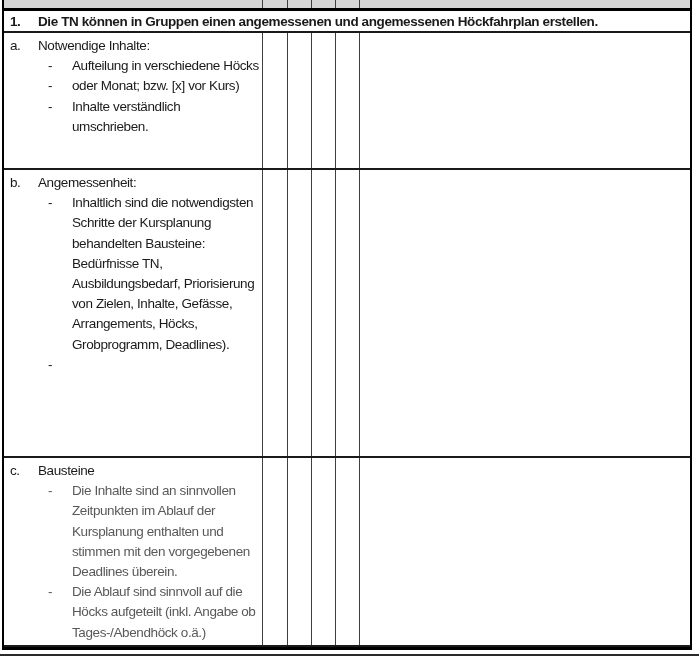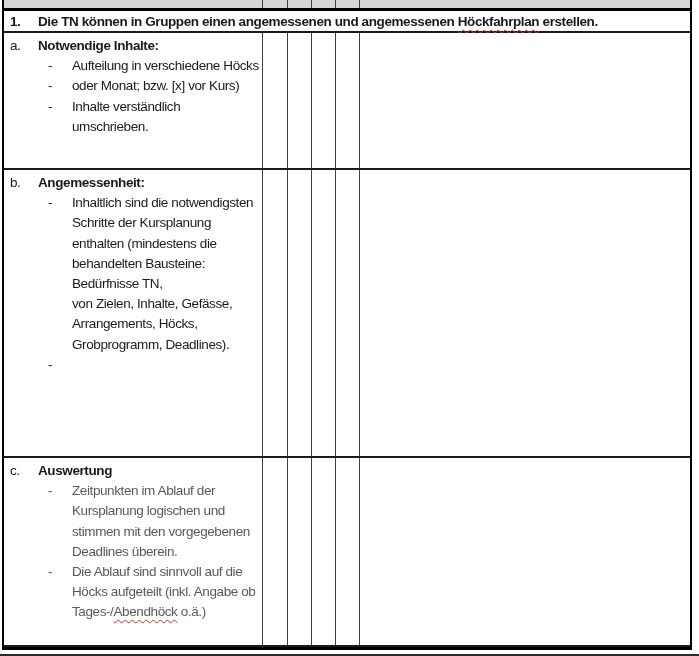--- a/index.html
+++ b/index.html
@@ -17,30 +17,30 @@
   
   .objrow{height:20px;display:flex;align-items:center;border-bottom:2px solid #1a1a1a;
           font-weight:bold;white-space:pre;}
   .objnum{width:34px;padding-left:6px;box-sizing:border-box;flex:none;}
   
   .crow{display:flex;border-bottom:2px solid #1a1a1a;box-sizing:border-box;}
   .crow:last-of-type{border-bottom:none;}
   .cell-main{width:258px;flex:none;display:flex;padding-top:3px;box-sizing:border-box;}
   .clabel{width:34px;padding-left:6px;box-sizing:border-box;flex:none;line-height:20.2px;}
   .ccontent{flex:1;min-width:0;}
-  .ctitle{font-weight:bold;line-height:20.2px;white-space:pre;}
+  .ctitle{font-weight:normal;line-height:20.2px;white-space:pre;}
   .bullet{display:flex;padding-left:10px;}
   .dash{width:24px;flex:none;line-height:20.2px;}
   .btext{flex:1;min-width:0;}
   .bl{line-height:20.2px;white-space:pre;}
   .muted .bl,.muted .dash{color:#595959;}
   .cell-score{width:25px;flex:none;border-left:1px solid #3f3f3f;box-sizing:border-box;}
   .cell-score.w24{width:24px;}
   .cell-comment{flex:1;border-left:1px solid #3f3f3f;}
-  .sic{text-decoration:underline;text-decoration-style:wavy;text-decoration-color:#d03020;
+  .sic{text-decoration-style:wavy;text-decoration-color:#d03020;
        text-decoration-thickness:1px;text-underline-offset:3px;}
   .caret{display:inline-block;width:1.5px;height:15px;background:#000;vertical-align:-2px;margin-left:1px;}
   .thick-bottom{height:3px;background:#000;}
   
   .next-fragment{position:absolute;left:0;width:699px;top:654px;height:2px;background:#2a2a2a;}
 </style>
 </head>
 <body>
 
 <div id="page">
@@ -96,23 +96,23 @@
     <div class="crow" style="height:288px">
       <div class="cell-main">
         <span class="clabel">b.</span>
         <div class="ccontent">
           <div class="ctitle">Angemessenheit:</div>
           <div class="bullet">
             <span class="dash">-</span>
             <div class="btext">
               <div class="bl">Inhaltlich sind die notwendigsten</div>
               <div class="bl">Schritte der Kursplanung</div>
-              <div class="bl">enthalten (mindestens die</div>
               <div class="bl">behandelten Bausteine:</div>
               <div class="bl">Bedürfnisse TN,</div>
+              <div class="bl">Ausbildungsbedarf, Priorisierung</div>
               <div class="bl">von Zielen, Inhalte, Gefässe,</div>
               <div class="bl">Arrangements, Höcks,</div>
               <div class="bl">Grobprogramm, Deadlines).</div>
             </div>
           </div>
           <div class="bullet">
             <span class="dash">-</span>
           </div>
         </div>
       </div>
@@ -120,26 +120,27 @@
       <div class="cell-score w24"></div>
       <div class="cell-score w24"></div>
       <div class="cell-score w24"></div>
       <div class="cell-comment"></div>
     </div>
 
     <div class="crow" style="height:189px">
       <div class="cell-main muted">
         <span class="clabel">c.</span>
         <div class="ccontent">
-          <div class="ctitle">Auswertung</div>
+          <div class="ctitle">Bausteine</div>
           <div class="bullet">
             <span class="dash">-</span>
             <div class="btext">
+              <div class="bl">Die Inhalte sind an sinnvollen</div>
               <div class="bl">Zeitpunkten im Ablauf der</div>
-              <div class="bl">Kursplanung logischen und</div>
+              <div class="bl">Kursplanung enthalten und</div>
               <div class="bl">stimmen mit den vorgegebenen</div>
               <div class="bl">Deadlines überein.</div>
             </div>
           </div>
           <div class="bullet">
             <span class="dash">-</span>
             <div class="btext">
               <div class="bl">Die Ablauf sind sinnvoll auf die</div>
               <div class="bl">Höcks aufgeteilt (inkl. Angabe ob</div>
               <div class="bl"><span>Tages-/</span><span class="sic">Abendhöck</span><span> o.ä.)</span></div>

